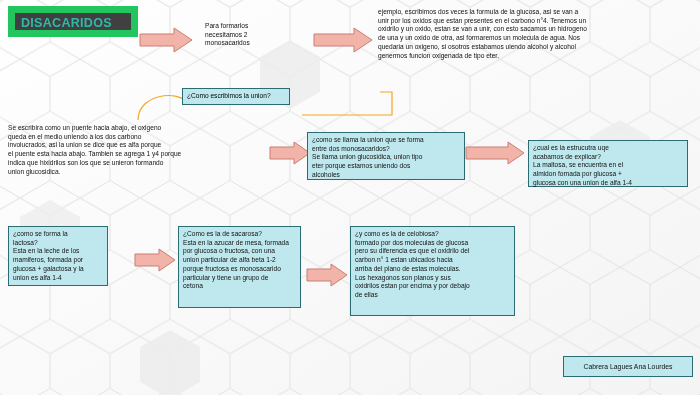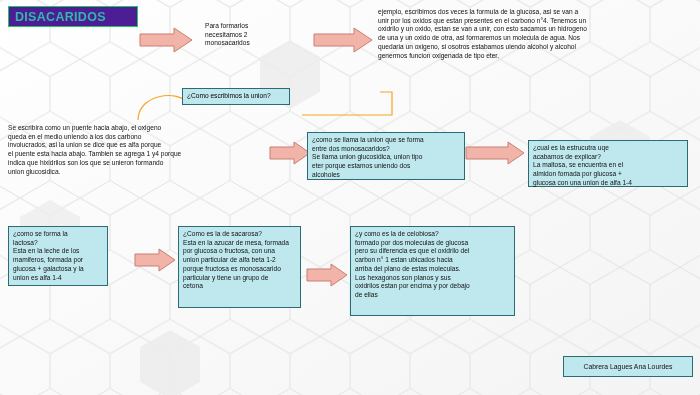--- a/index.html
+++ b/index.html
@@ -27,23 +27,23 @@
     box-sizing:border-box;
     background:transparent;
     border:none;
     color:#111;
     font-size:6.6px;
     line-height:1.32;
     white-space:pre-wrap;
   }
   .title{
     position:absolute;
-    left:8px;top:6px;width:130px;height:21px;
-    background:#4c1d95;
-    border:1px solid #22c55e;
+    left:8px;top:6px;width:130px;height:31px;
+    background:#404040;
+    border:7px solid #22c55e;
     color:#2fb9a8;
     font-size:12.5px;
     font-weight:bold;
     letter-spacing:.3px;
     padding-left:6px;
     line-height:20px;
     box-sizing:border-box;
   }
   .arrow{position:absolute;}
   .footer{

